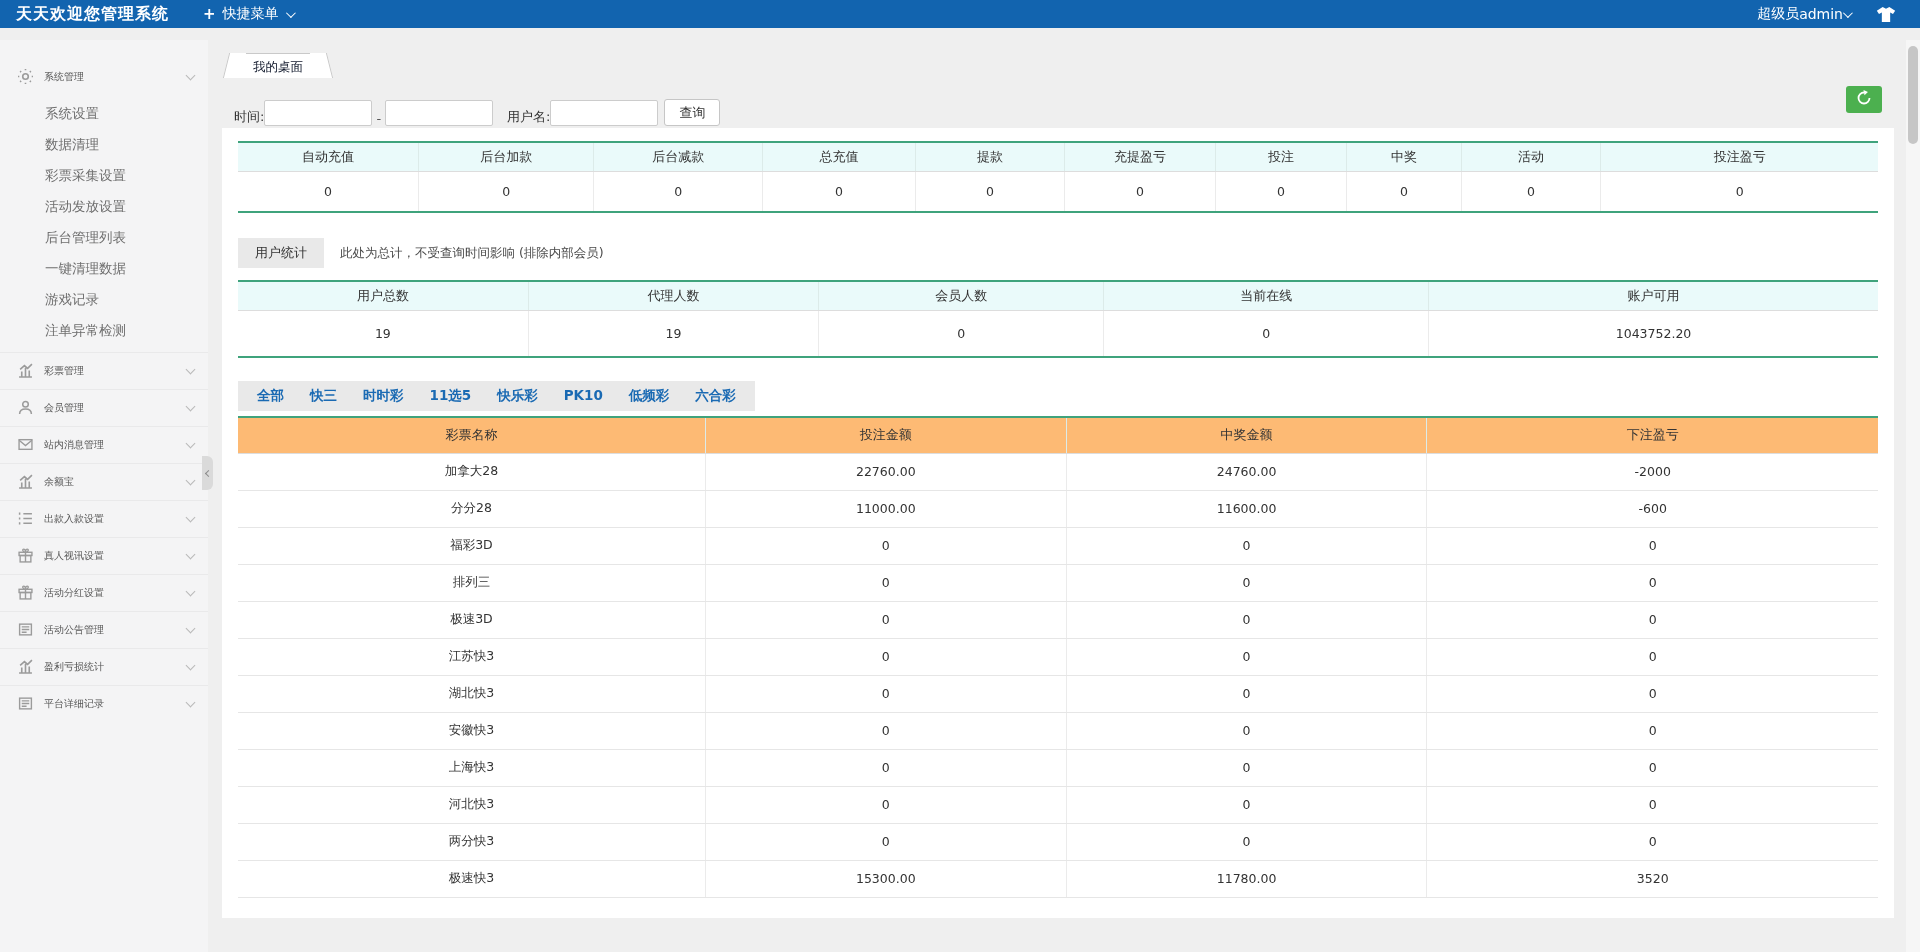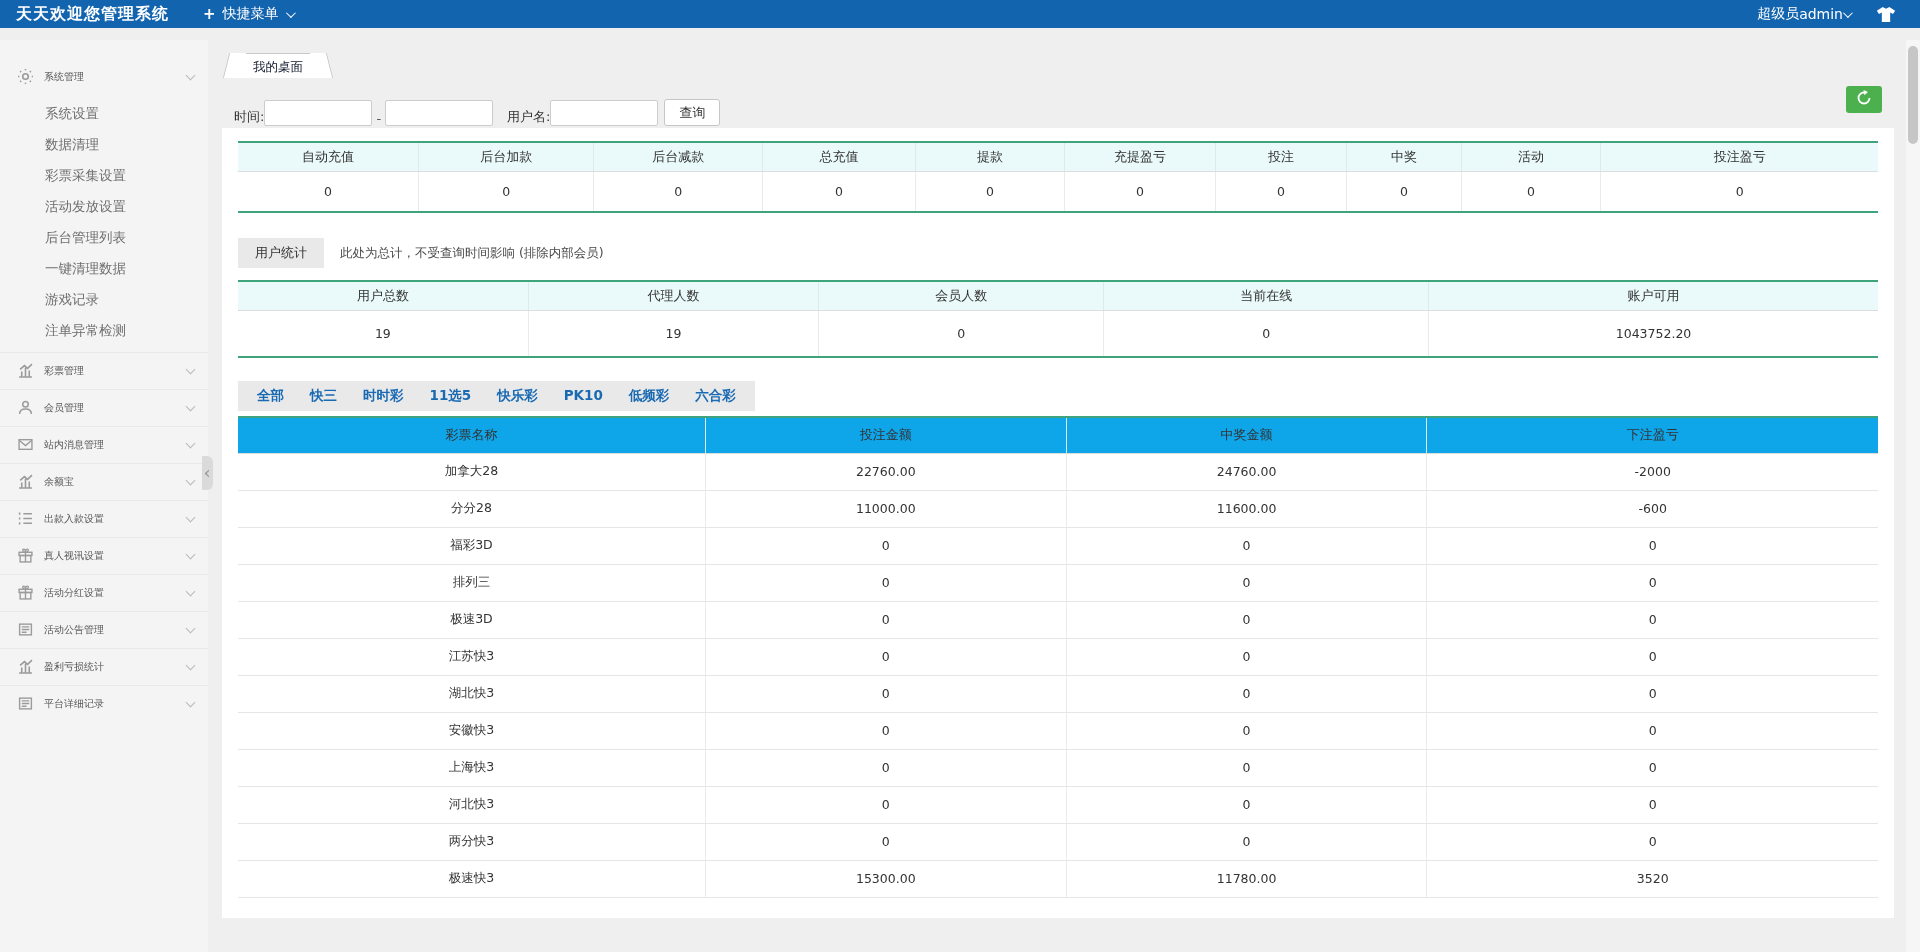--- a/index.html
+++ b/index.html
@@ -80,21 +80,21 @@
     border-right:1px solid #ebebeb; background:#fff; }
   table.stat td:last-child { border-right:none; }
   table.stat.users td { height:47px; }
 
   .lotto-tabs { display:inline-flex; background:#e9e9e9; padding:0 6px; margin-bottom:5px; }
   .lotto-tabs a { display:inline-block; padding:6px 13px; font-size:13.5px; font-weight:bold;
     color:#1a6ab3; text-decoration:none; cursor:pointer; }
 
   table.lotto { width:100%; border-collapse:collapse; table-layout:fixed;
     border-top:2px solid #3fa37c; }
-  table.lotto th { background:#0ea5e9; font-weight:normal; font-size:13px; color:#333;
+  table.lotto th { background:#fdba74; font-weight:normal; font-size:13px; color:#333;
     height:36px; border-right:1px solid #dcebe9; border-bottom:1px solid #ddd; }
   table.lotto th:last-child { border-right:none; }
   table.lotto td { text-align:center; font-size:12.5px; color:#333; height:37px;
     border-right:1px solid #ebebeb; border-bottom:1px solid #e6e6e6; background:#fff; }
   table.lotto td:last-child { border-right:none; }
 
   
   .scrollbar { position:absolute; top:40px; right:0; bottom:0; width:14px;
     background:#f6f6f6; z-index:40; }
   .scroll-thumb { position:absolute; top:6px; left:2px; width:10px; height:98px;

